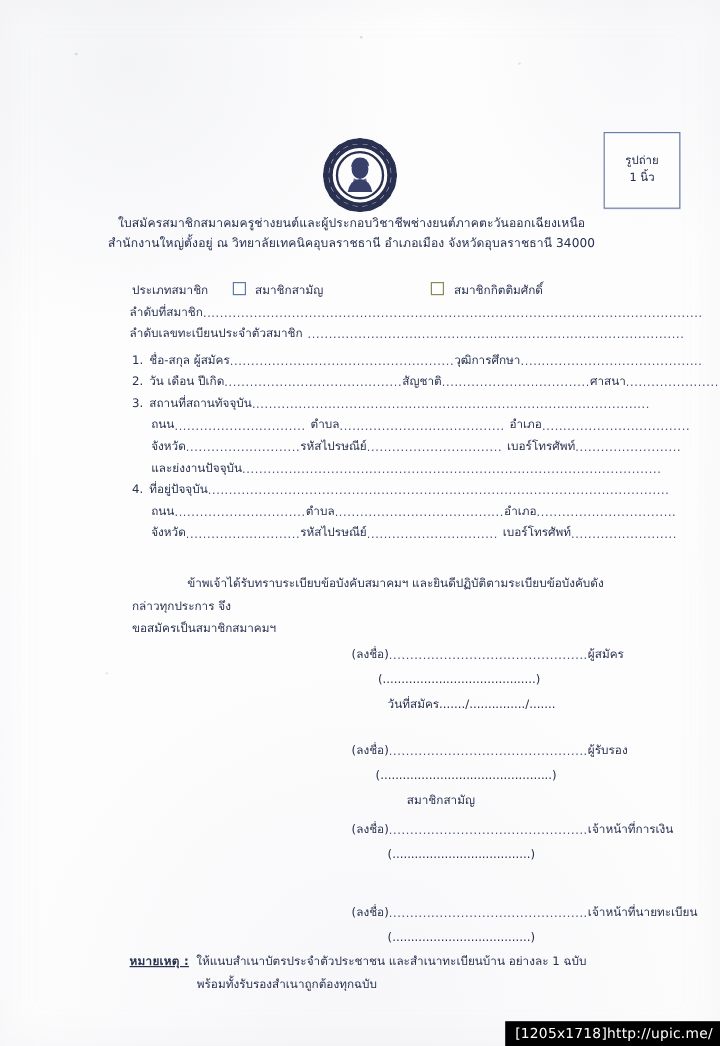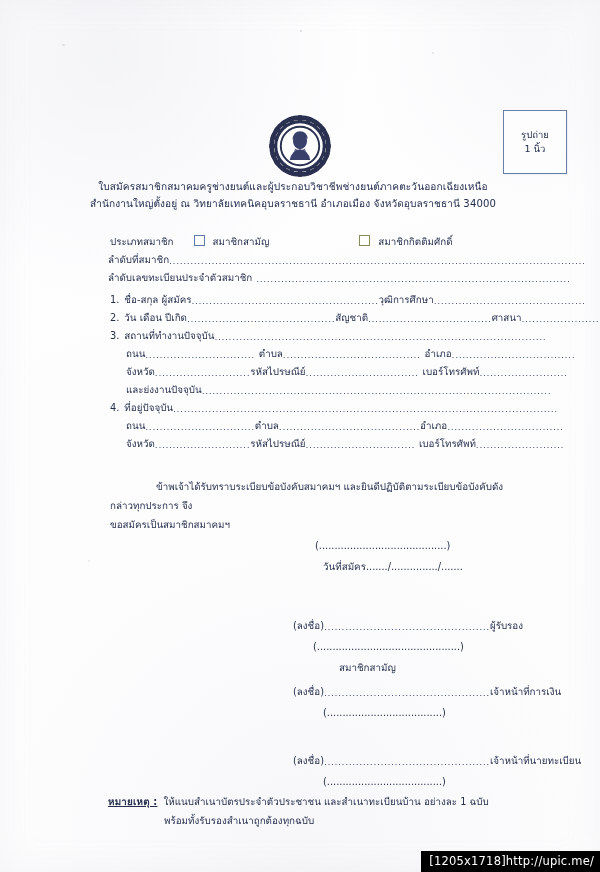--- a/index.html
+++ b/index.html
@@ -284,21 +284,21 @@
     <span class="dots">..........................................</span>
     <span class="lbl">สัญชาติ</span>
     <span class="dots">...................................</span>
     <span class="lbl">ศาสนา</span>
     <span class="dots">..............................</span>
   </div>
 
   <div class="row" style="left:110px; top:284px;">
     <span class="lbl">3.</span>
     <span style="width:5px;"></span>
-    <span class="lbl">สถานที่ทำงานปัจจุบัน</span>
+    <span class="lbl">สถานที่สถานทัจจุบัน</span>
     <span class="dots">..............................................................................................</span>
   </div>
 
   <div class="row" style="left:126px; top:302px;">
     <span class="lbl">ถนน</span>
     <span class="dots">...............................</span>
     <span style="width:4px;"></span>
     <span class="lbl">ตำบล</span>
     <span class="dots">.......................................</span>
     <span style="width:4px;"></span>
@@ -346,20 +346,23 @@
     <span class="lbl">เบอร์โทรศัพท์</span>
     <span class="dots">.........................</span>
   </div>
 
   <div class="decl">
     <div><span class="indent"></span><span>ข้าพเจ้าได้รับทราบระเบียบข้อบังคับสมาคมฯ  และยินดีปฏิบัติตามระเบียบข้อบังคับดังกล่าวทุกประการ  จึง</span></div>
     <div>ขอสมัครเป็นสมาชิกสมาคมฯ</div>
   </div>
 
   <div class="sig" style="left:293px; top:497px;">
+    <span class="ln">
+      <span>(ลงชื่อ)</span><span class="dots">...............................................</span><span>ผู้สมัคร</span>
+    </span>
     <span class="ln" style="padding-left:22px;">(.........................................)</span>
     <span class="ln" style="padding-left:30px;">วันที่สมัคร......./.............../.......</span>
   </div>
 
   <div class="sig" style="left:293px; top:577px;">
     <span class="ln">
       <span>(ลงชื่อ)</span><span class="dots">...............................................</span><span>ผู้รับรอง</span>
     </span>
     <span class="ln" style="padding-left:20px;">(..............................................)</span>
     <span class="ln" style="padding-left:46px;">สมาชิกสามัญ</span>

